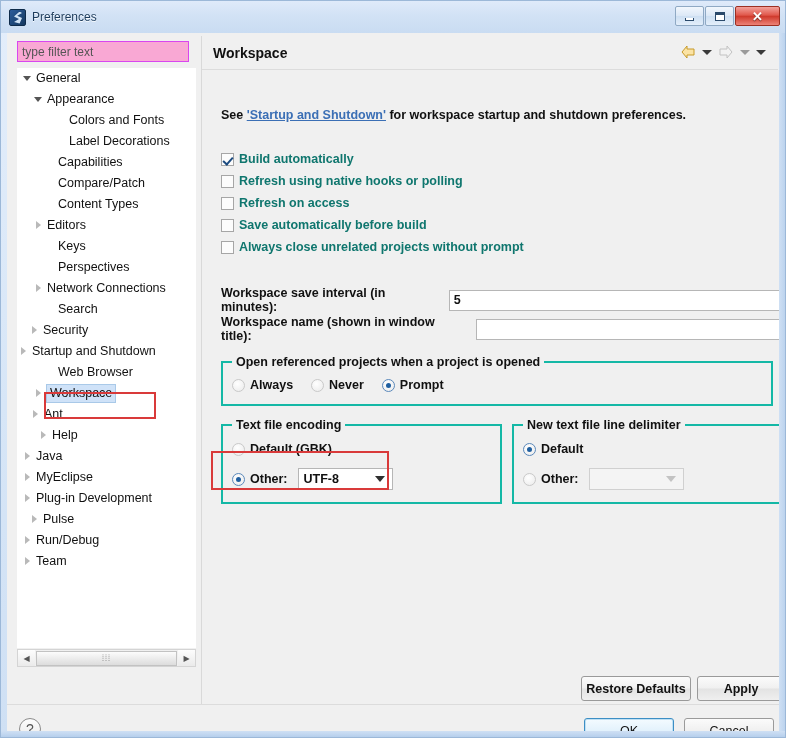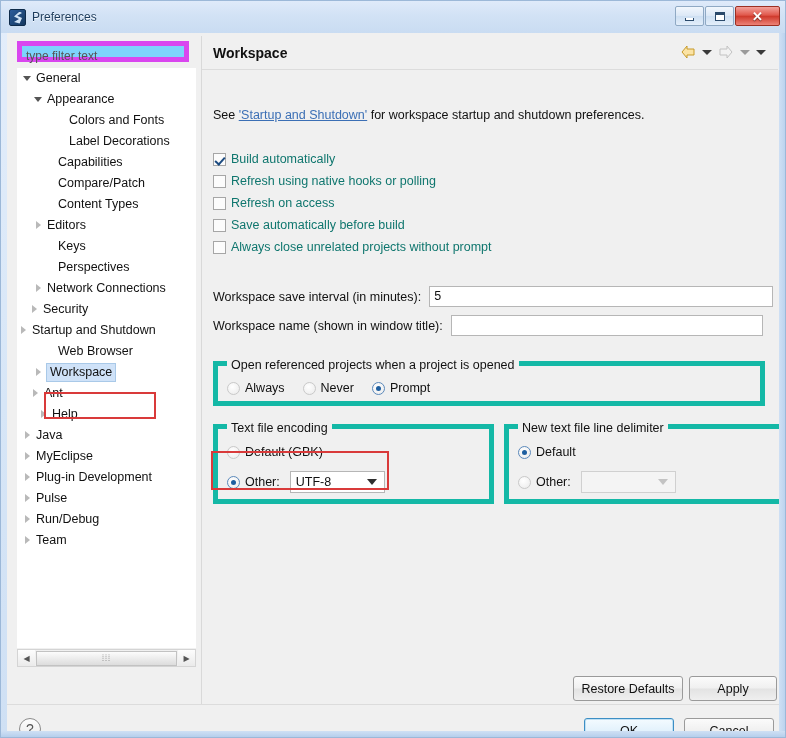--- a/index.html
+++ b/index.html
@@ -65,21 +65,21 @@
     position: absolute; left: 6px; top: 32px; width: 774px; height: 700px;
     background: #f0f0f0;
   }
 
   
   #left-panel {
     position: absolute; left: 4px; top: 3px; width: 186px; height: 640px;
   }
   #filter-box {
     position: absolute; left: 6px; top: 5px; width: 172px; height: 21px;
-    border: 5px solid #d946ef; background: #7dd3fc;
+    border: 1px solid #d946ef; background: #f9a8d4;
     font-size: 12px; color: #555; padding: 2px 4px; line-height: 16px;
     font-family: "Liberation Sans", sans-serif;
   }
   #tree {
     position: absolute; left: 6px; top: 32px; width: 179px; height: 580px;
     background: #fff; overflow: hidden;
   }
   .tnode {
     position: relative; height: 21px; line-height: 21px;
     font-size: 12.5px; color: #111; white-space: nowrap;
@@ -150,21 +150,21 @@
     position: absolute; right: 12px; top: 9px;
     display: flex; align-items: center; gap: 6px;
   }
   .navarrow { width: 16px; height: 14px; position: relative; }
   .navarrow svg { display: block; }
   .navcaret { width: 0; height: 0;
     border-left: 5px solid transparent; border-right: 5px solid transparent;
     border-top: 5px solid #3a3a3a; }
   .navcaret.dim { border-top-color: #9a9a9a; }
 
-  #content-body { position: absolute; left: 0; top: 34px; width: 576px; height: 634px; }
+  #content-body { position: absolute; left: 8px; top: 34px; width: 576px; height: 634px; font-weight: bold; }
 
   #see-line { position: absolute; left: 11px; top: 38px; font-size: 12.5px; color: #111; }
   #see-line a { color: #3b6fb5; text-decoration: underline; }
 
   .cbrow {
     position: absolute; left: 11px; font-size: 12.5px; color: #0f766e;
     display: flex; align-items: center; height: 18px;
   }
   .cbox {
     width: 13px; height: 13px; flex: none; margin-right: 5px;
@@ -178,21 +178,21 @@
   }
 
   .fieldrow { position: absolute; left: 11px; display: flex; align-items: center; }
   .fieldlabel { font-size: 12.5px; color: #111; }
   .textinput {
     border: 1px solid #b6b6b6; background: #fff; height: 21px;
     font-size: 12.5px; color: #111; padding: 1px 4px; line-height: 17px;
     font-family: "Liberation Sans", sans-serif;
   }
 
-  .groupbox { position: absolute; border: 5px solid #14b8a6; background: transparent; }
+  .groupbox { position: absolute; border: 2px solid #14b8a6; background: transparent; }
   .grouplabel {
     position: absolute; top: -8px; left: 9px; background: #f0f0f0;
     padding: 0 4px; font-size: 12.5px; color: #111;
   }
 
   .radiorow { display: flex; align-items: center; font-size: 12.5px; color: #111; }
   .radio {
     width: 13px; height: 13px; flex: none; margin-right: 5px; border-radius: 50%;
     border: 1px solid #a8a8a8;
     background: radial-gradient(circle at 40% 35%, #ffffff 0%, #f0f0f0 70%);
@@ -321,20 +321,24 @@
             <span class="tlabel">Keys</span>
           </div>
           <div class="tnode" style="padding-left: 26px;">
             <span class="arrow "></span>
             <span class="tlabel">Perspectives</span>
           </div>
           <div class="tnode" style="padding-left: 15px;">
             <span class="arrow collapsed"></span>
             <span class="tlabel">Network Connections</span>
           </div>
+          <div class="tnode" style="padding-left: 26px;">
+            <span class="arrow "></span>
+            <span class="tlabel">Search</span>
+          </div>
           <div class="tnode" style="padding-left: 11px;">
             <span class="arrow collapsed"></span>
             <span class="tlabel">Security</span>
           </div>
           <div class="tnode" style="">
             <span class="arrow collapsed"></span>
             <span class="tlabel">Startup and Shutdown</span>
           </div>
           <div class="tnode" style="padding-left: 26px;">
             <span class="arrow "></span>
@@ -357,21 +361,21 @@
             <span class="tlabel">Java</span>
           </div>
           <div class="tnode" style="padding-left: 4px;">
             <span class="arrow collapsed"></span>
             <span class="tlabel">MyEclipse</span>
           </div>
           <div class="tnode" style="padding-left: 4px;">
             <span class="arrow collapsed"></span>
             <span class="tlabel">Plug-in Development</span>
           </div>
-          <div class="tnode" style="padding-left: 4px; text-align: center;">
+          <div class="tnode" style="padding-left: 11px; text-align: center;">
             <span class="arrow collapsed"></span>
             <span class="tlabel">Pulse</span>
           </div>
           <div class="tnode" style="padding-left: 4px;">
             <span class="arrow collapsed"></span>
             <span class="tlabel">Run/Debug</span>
           </div>
           <div class="tnode" style="padding-left: 4px;">
             <span class="arrow collapsed"></span>
             <span class="tlabel">Team</span>

